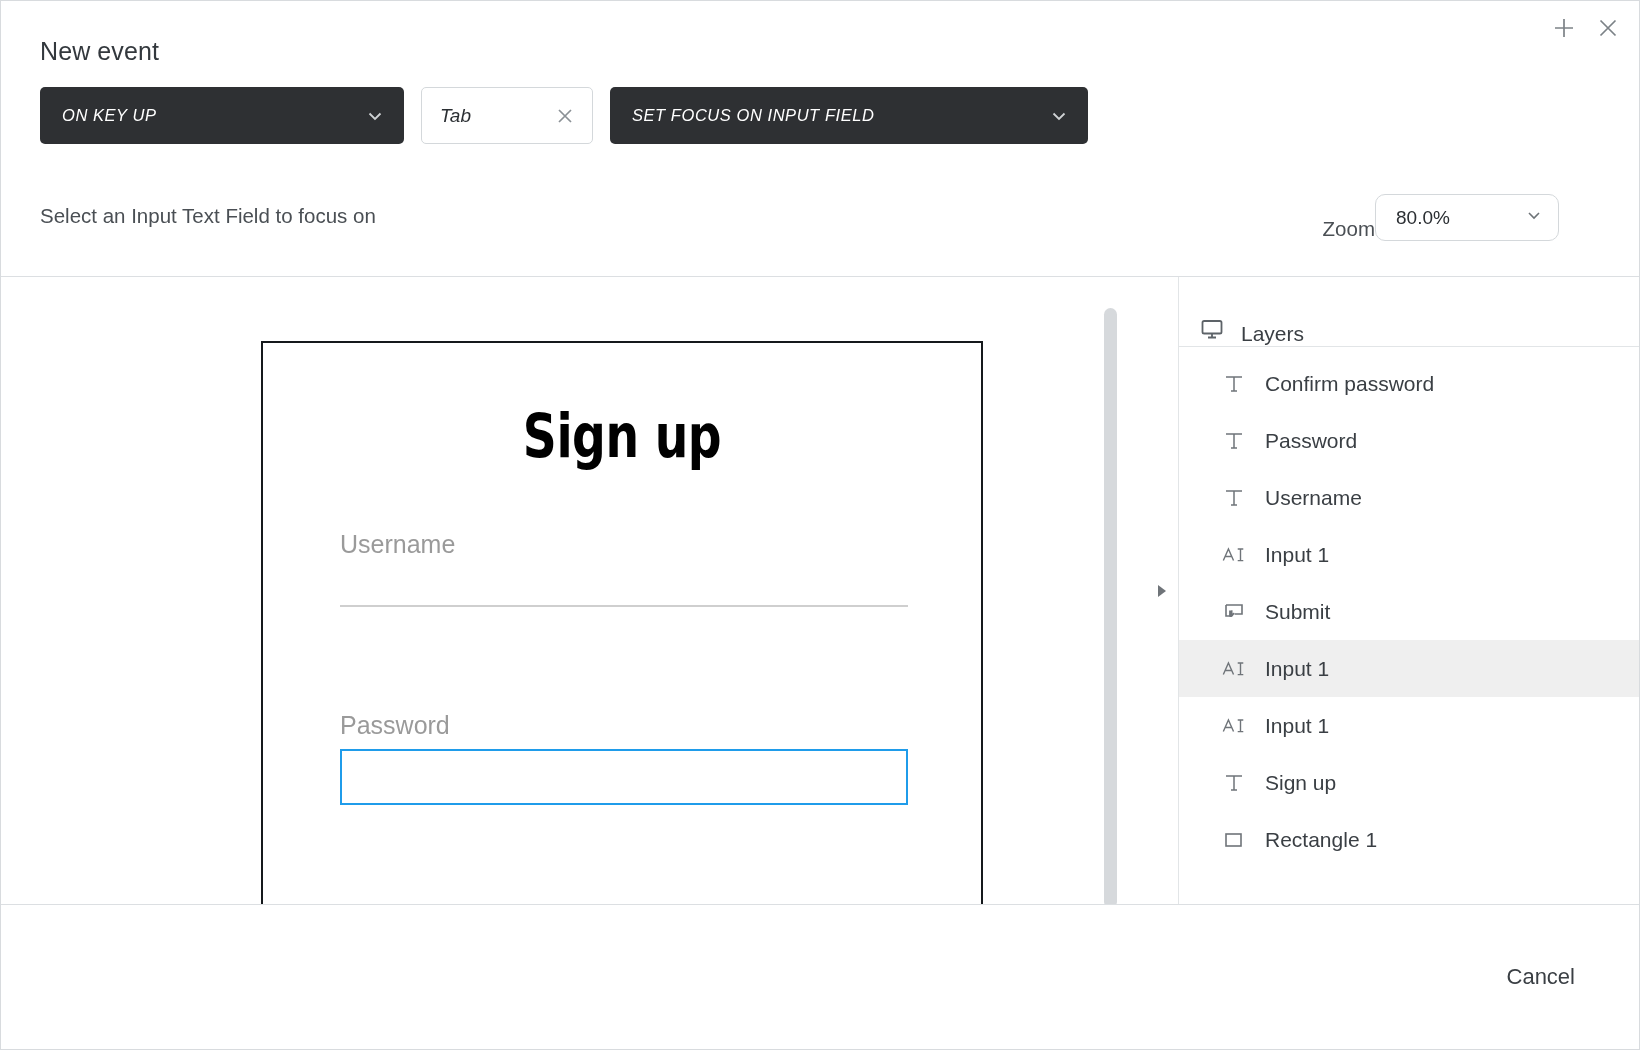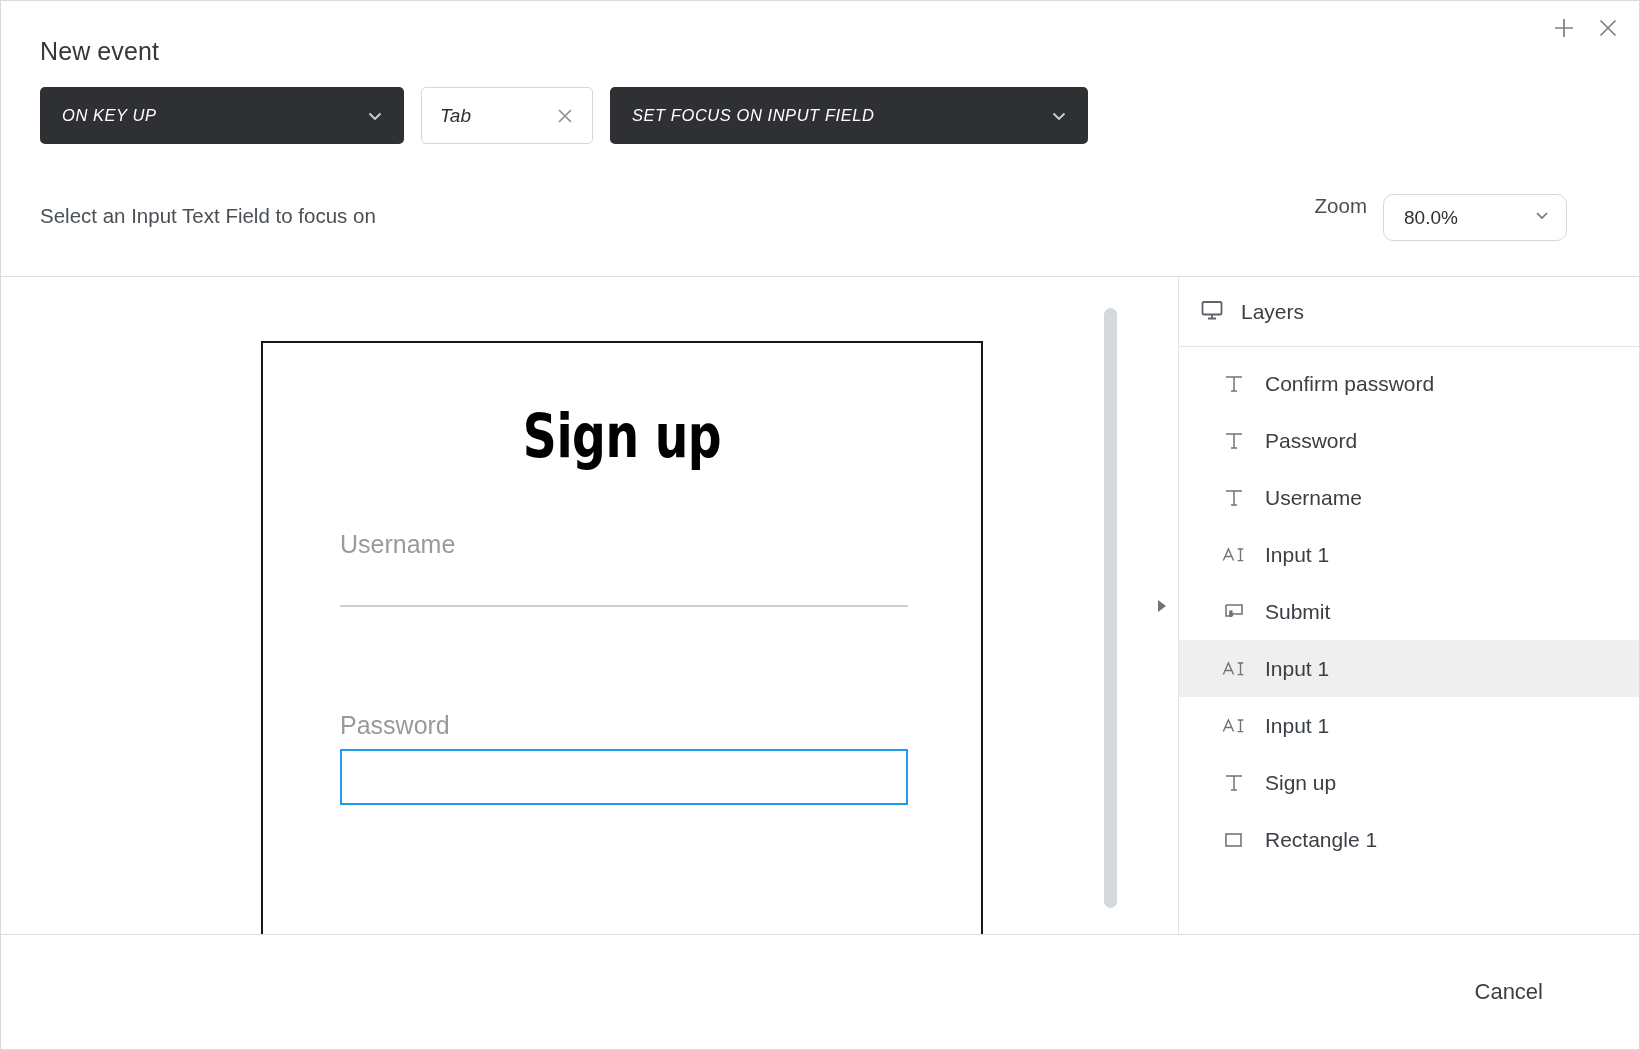--- a/index.html
+++ b/index.html
@@ -117,25 +117,25 @@
     position: absolute;
     left: 39px;
     top: 203px;
     font-size: 20.5px;
     color: #4a4f54;
     white-space: nowrap;
   }
 
   .zoom-block {
     position: absolute;
-    right: 72px;
+    right: 80px;
     top: 193px;
     display: flex;
-    align-items: flex-start;
-    gap: 16px;
+    align-items: flex-end;
+    gap: 0;
   }
   .zoom-label {
     font-size: 20.5px;
     color: #4a4f54;
     white-space: nowrap;
   }
   .zoom-select {
     width: 184px;
     height: 47px;
     box-sizing: border-box;
@@ -253,21 +253,21 @@
     min-width: 0;
     background: #ffffff;
   }
 
   .layers-header {
     flex: 0 0 auto;
     height: 70px;
     box-sizing: border-box;
     border-bottom: 1px solid #e2e5e7;
     display: flex;
-    align-items: center;
+    align-items: flex-end;
     padding-left: 20px;
     gap: 16px;
   }
   .layers-header .lh-title {
     font-size: 21px;
     color: #3a3f44;
     white-space: nowrap;
   }
 
   .layers-list {
@@ -295,28 +295,28 @@
   }
   .layer-row .lr-label {
     font-size: 21px;
     color: #3a3f44;
     white-space: nowrap;
   }
 
   
   .dialog-foot {
     flex: 0 0 auto;
-    height: 115px;
+    height: 145px;
     box-sizing: border-box;
     border-top: 1px solid #dcdfe2;
     background: #ffffff;
     display: flex;
     align-items: center;
     justify-content: flex-end;
-    padding-right: 92px;
+    padding-right: 60px;
     gap: 42px;
   }
   .btn-cancel {
     font-size: 22px;
     color: #3a3f44;
     background: transparent;
     border: none;
     cursor: pointer;
     padding: 8px 4px;
     font-family: inherit;

